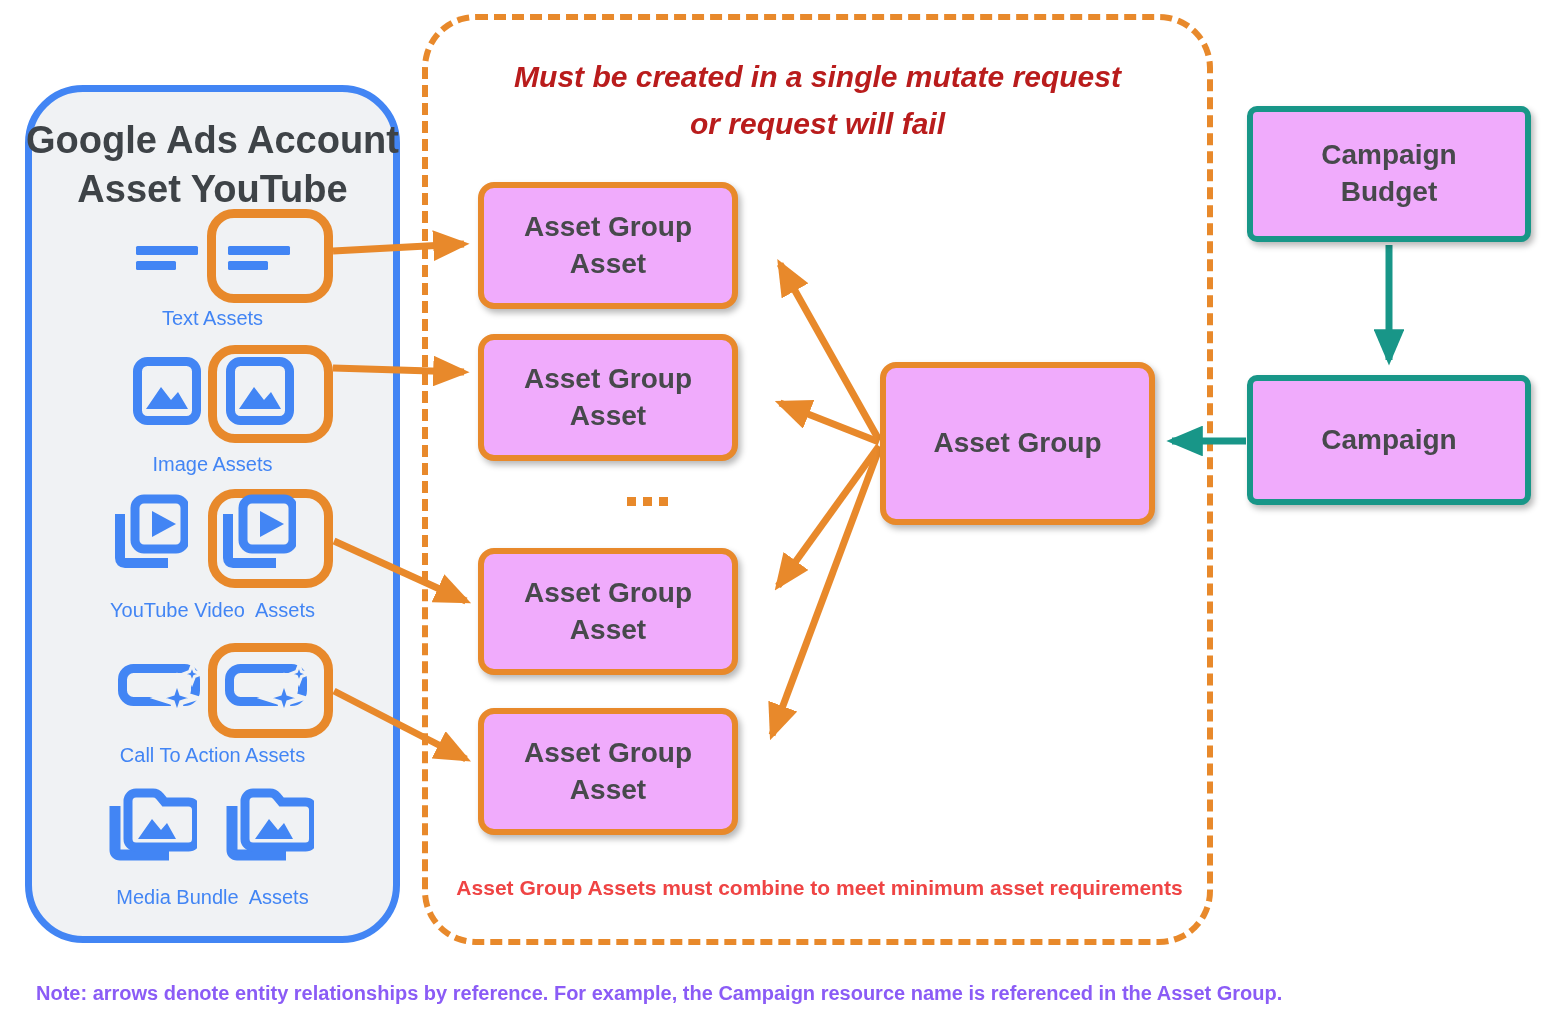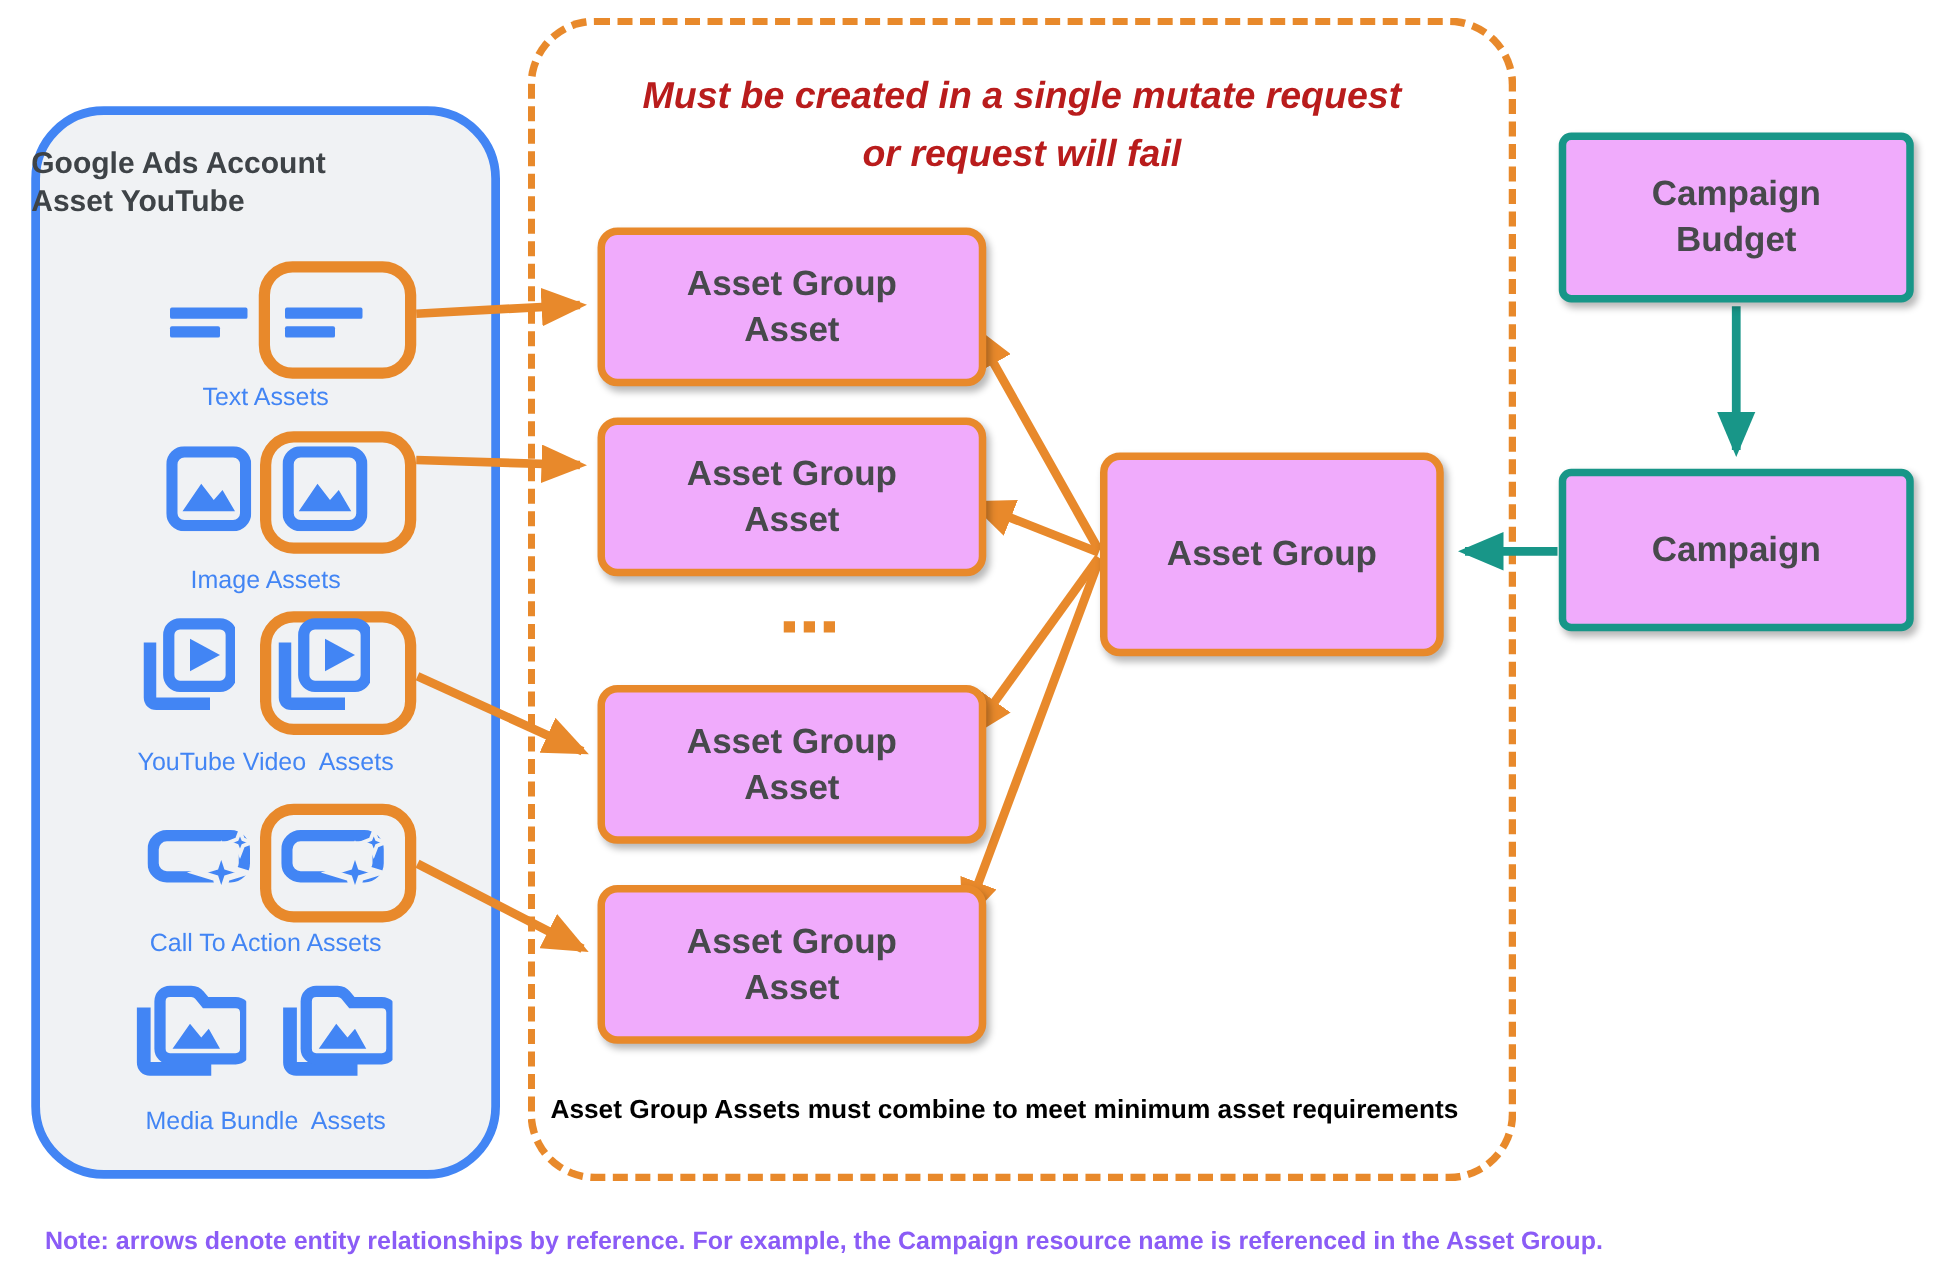--- a/index.html
+++ b/index.html
@@ -19,48 +19,48 @@
   }
 
   
   .node{
     position:absolute;box-sizing:border-box;display:flex;align-items:center;justify-content:center;
     text-align:center;font-weight:bold;color:#47494C;background:#f0abfc;z-index:3;
   }
   .orange-node{border:6px solid #E8892B;border-radius:16px;box-shadow:3px 4px 6px rgba(0,0,0,.28);font-size:28px;line-height:1.32;}
   .teal-node{border:6px solid #189688;border-radius:10px;box-shadow:3px 4px 6px rgba(0,0,0,.28);font-size:28px;line-height:1.32;}
 
-  .aga-box{left:478px;width:311px;height:127px;padding:12px 34px;}
+  .aga-box{left:478px;width:260px;height:127px;padding:12px 34px;}
   .aga-1{top:182px;}
   .aga-2{top:334px;}
   .aga-3{top:548px;}
   .aga-4{top:708px;}
   .asset-group-box{left:880px;top:362px;width:275px;height:163px;}
   .campaign-budget-box{left:1247px;top:106px;width:284px;height:136px;padding:0 62px;}
   .campaign-box{left:1247px;top:375px;width:284px;height:130px;}
 
   
   .library-title{
-    position:absolute;left:25px;top:116px;width:375px;
-    font-size:24px;font-weight:bold;color:#3E4347;line-height:1.28;z-index:2;
+    position:absolute;left:25px;top:116px;width:375px;text-align:center;
+    font-size:38px;font-weight:bold;color:#3E4347;line-height:1.28;z-index:2;
   }
   .asset-label{
     position:absolute;left:25px;width:375px;text-align:center;
     font-size:20px;font-weight:normal;color:#4285F4;z-index:2;white-space:pre;
   }
   .lbl-text{top:307px;} .lbl-image{top:453px;} .lbl-youtube{top:599px;}
   .lbl-cta{top:744px;} .lbl-media{top:886px;}
 
   .mutate-title{
     position:absolute;left:422px;top:54px;width:791px;text-align:center;
     font-size:30px;font-weight:bold;font-style:italic;color:#b91c1c;line-height:1.55;z-index:2;
   }
   .mutate-footnote{
-    position:absolute;left:408px;top:876px;width:791px;text-align:center;
-    font-size:21px;font-weight:bold;color:#000000;z-index:2;
+    position:absolute;left:424px;top:876px;width:791px;text-align:center;
+    font-size:21px;font-weight:bold;color:#ef4444;z-index:2;
   }
   .bottom-note{
     position:absolute;left:36px;top:982px;width:1480px;text-align:left;
     font-size:20px;font-weight:bold;color:#8b5cf6;z-index:2;
   }
 
   
   .tbar{position:absolute;background:#4285F4;height:9px;border-radius:1.5px;z-index:2;}
   .ring{position:absolute;box-sizing:border-box;border:9px solid #E8892B;border-radius:27px;z-index:2;background:transparent;}
   .icon-svg{position:absolute;z-index:2;}

